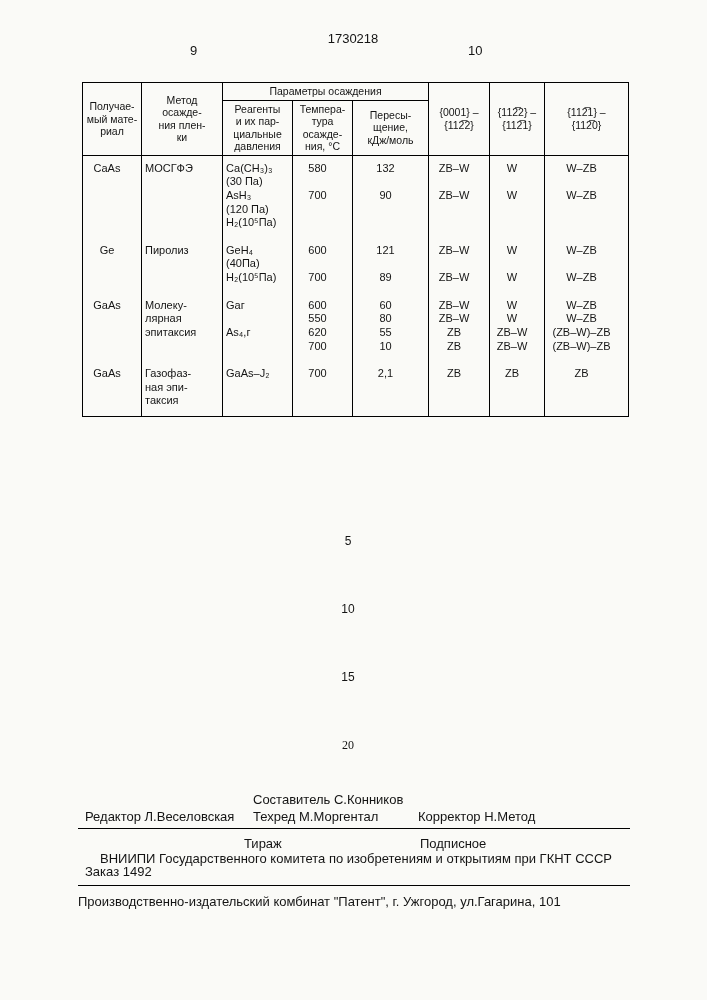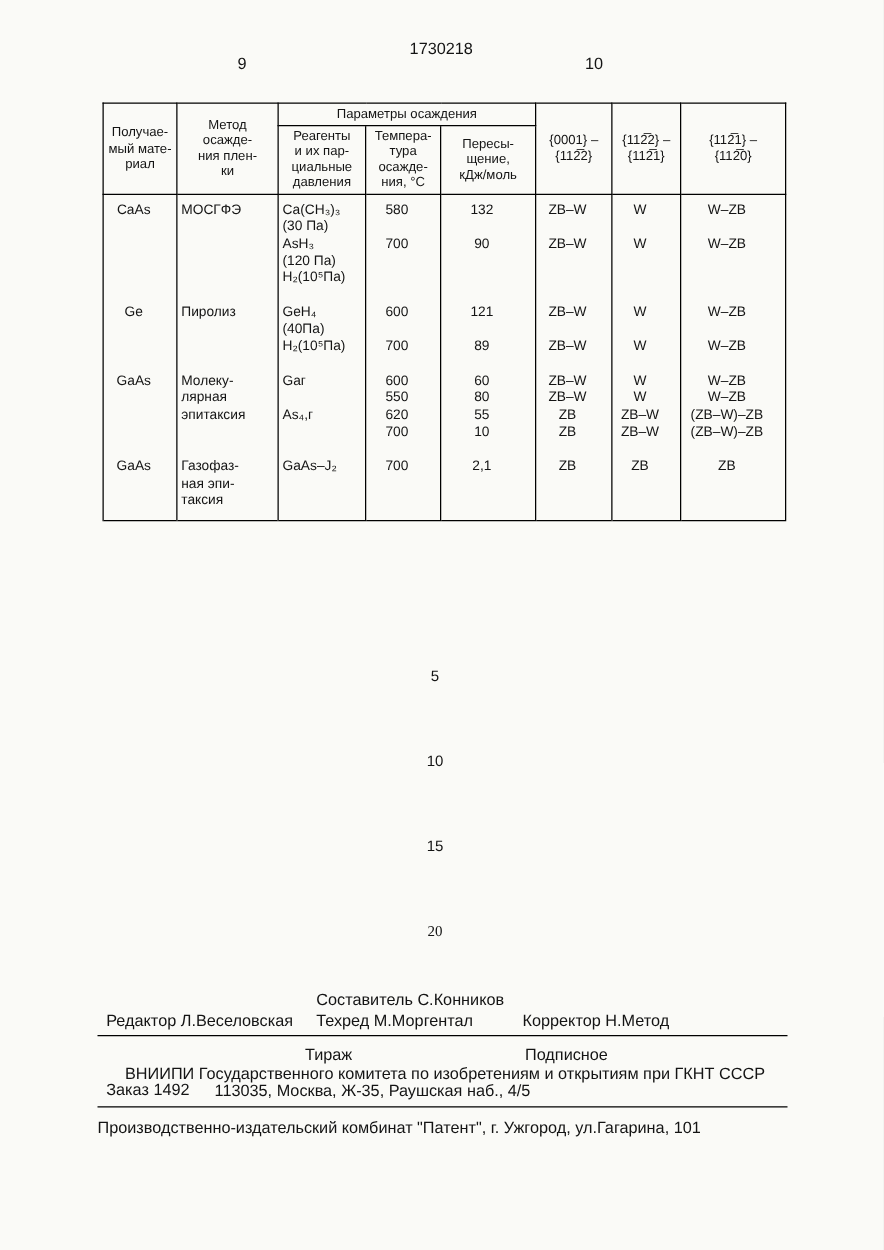--- a/index.html
+++ b/index.html
@@ -267,19 +267,18 @@
   <div class="abs foot" style="left:85px; top:809px;">Редактор  Л.Веселовская</div>
   <div class="abs foot" style="left:253px; top:809px;">Техред М.Моргентал</div>
   <div class="abs foot" style="left:418px; top:809px;">Корректор  Н.Метод</div>
 
   <div class="hline" style="top:828px;"></div>
 
   <div class="abs foot" style="left:85px; top:836px;margin-top:28px;">Заказ 1492</div>
   <div class="abs foot" style="left:244px; top:836px;">Тираж</div>
   <div class="abs foot" style="left:420px; top:836px;">Подписное</div>
   <div class="abs foot" style="left:80px; top:851px; width:552px; text-align:center;">ВНИИПИ Государственного комитета по изобретениям и открытиям при ГКНТ СССР</div>
-  <div class="abs foot" style="left:78px; top:865px; width:440px; text-align:center;">113035, Москва, Ж-35, Раушская наб., 4/5</div>
 
   <div class="hline" style="top:885px;"></div>
 
   <div class="abs foot" style="left:78px; top:894px; width:552px; text-align:left;">Производственно-издательский комбинат "Патент", г. Ужгород, ул.Гагарина, 101</div>
 
 </div>
 
 </body></html>

